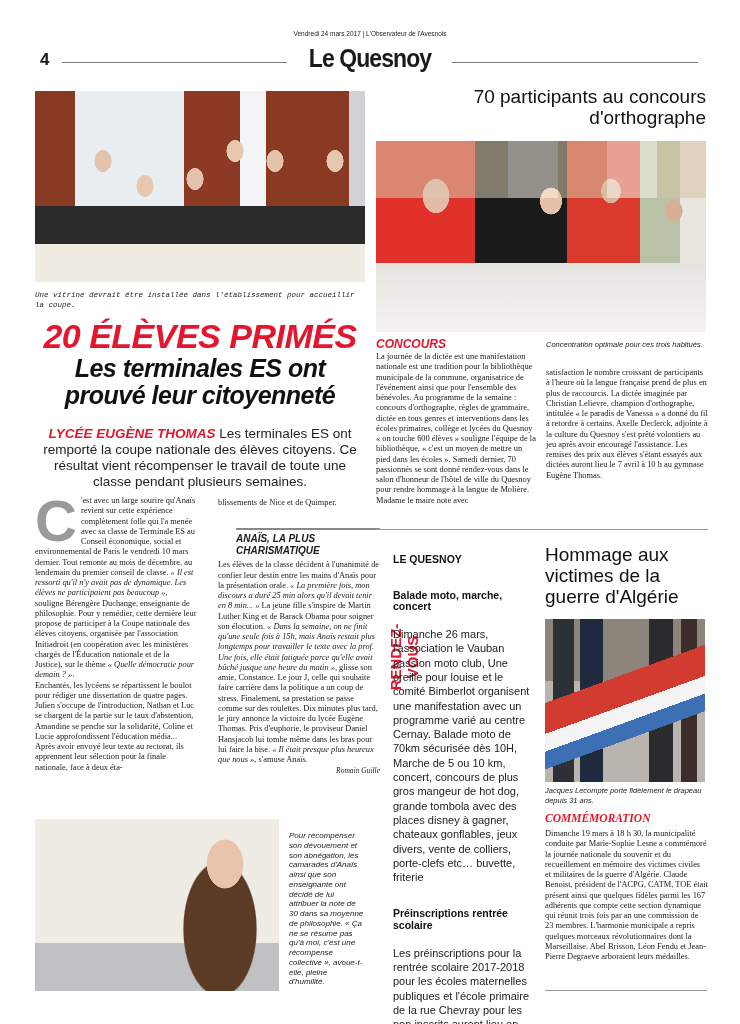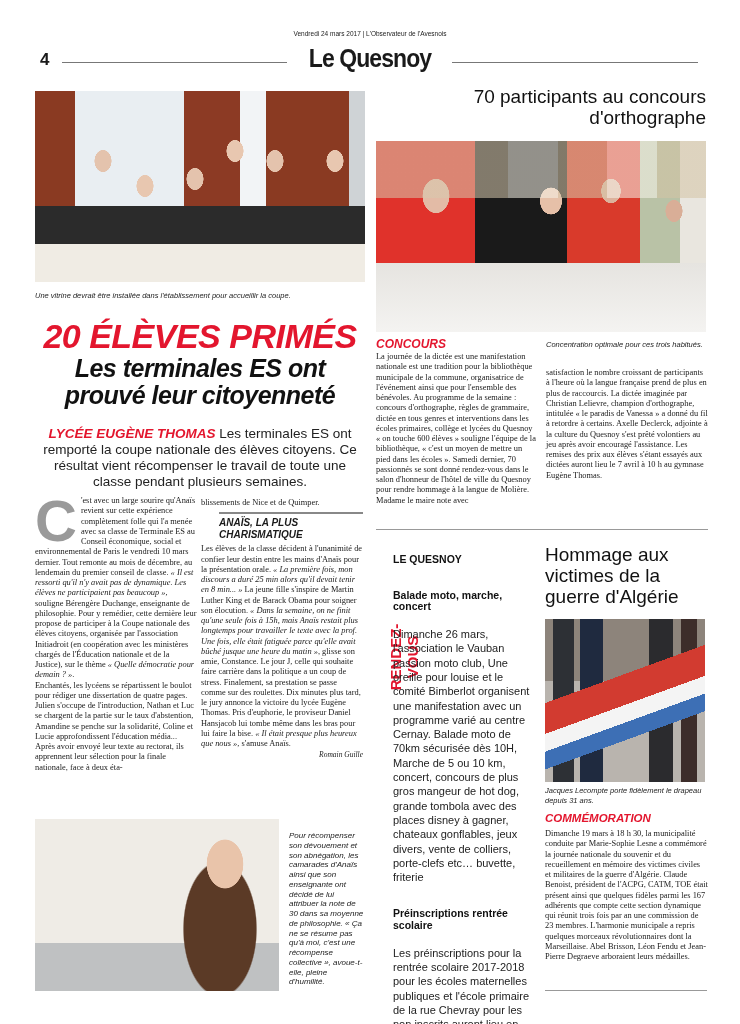--- a/index.html
+++ b/index.html
@@ -46,58 +46,58 @@
   }
   .photo-flag { left: 545px; top: 619px; width: 160px; height: 163px;
     background:
       linear-gradient(160deg, transparent 0 38%, #d23b30 38% 52%, #f4f4f4 52% 60%, #3d6fb5 60% 68%, transparent 68%),
       linear-gradient(90deg, transparent 0 5%, #2d3035 5% 18%, transparent 18% 22%, #1f2a3f 22% 36%, transparent 36% 65%, #2b2b2e 65% 80%, transparent 80% 85%, #3d2d2a 85% 95%, transparent 95%),
       linear-gradient(180deg, #8d847b 0 38%, #b9b4ae 38% 100%);
   }
 
   
   .caption { font-family: "Liberation Sans", sans-serif; font-style: italic; font-size: 7.5px; color: #222; line-height: 1.3; }
-  .cap-class { left: 35px; top: 291px; width: 330px; }
+  .cap-class { left: 35px; top: 291px; width: 330px; font-family: Liberation Mono, monospace; }
   .cap-dictee { left: 546px; top: 340px; width: 160px; font-size: 7.5px; }
   .cap-flag { left: 545px; top: 786px; width: 165px; }
 
   
   .kicker-red { left: 35px; top: 319px; width: 330px; text-align: center; font-family: "Liberation Sans", sans-serif; font-style: italic; font-weight: bold; font-size: 34px; color: #e3162e; letter-spacing: -0.5px; line-height: 1; }
   .main-head { left: 35px; top: 355px; width: 330px; text-align: center; font-family: "Liberation Sans", sans-serif; font-style: italic; font-weight: bold; font-size: 25px; line-height: 1.08; color: #111; letter-spacing: -0.5px; }
   .standfirst { left: 35px; top: 426px; width: 330px; text-align: center; font-family: "Liberation Sans", sans-serif; font-size: 13.5px; line-height: 1.18; color: #222; }
   .standfirst .red { color: #e3162e; font-weight: bold; font-style: italic; }
 
   
   .body { font-size: 8.4px; line-height: 1.22; color: #1a1a1a; text-align: left; }
   .body i { font-style: italic; }
   .col-a { left: 35px; top: 496px; width: 162px; }
   .dropcap { float: left; font-family: "Liberation Sans", sans-serif; font-weight: bold; font-size: 58px; line-height: 46px; color: #9a9a9a; margin: 2px 4px 0 0; }
-  .col-b { left: 201px; top: 498px; width: 162px; }
-  .subhead-b { margin-top: 4px; border-top: 2px solid #888; padding-top: 3px; font-family: "Liberation Sans", sans-serif; font-style: italic; font-weight: bold; font-size: 10px; line-height: 1.15; margin-left: 18px; }
+  .col-b { left: 218px; top: 498px; width: 162px; }
+  .subhead-b { margin-top: 20px; border-top: 2px solid #888; padding-top: 3px; font-family: "Liberation Sans", sans-serif; font-style: italic; font-weight: bold; font-size: 10px; line-height: 1.15; margin-left: 18px; }
   .signature { text-align: right; font-style: italic; font-family: "Liberation Serif", serif; font-size: 7.5px; margin-top: 1px; }
 
   .side-caption { left: 289px; top: 831px; width: 75px; font-family: "Liberation Sans", sans-serif; font-style: italic; font-size: 8px; line-height: 1.22; color: #222; }
 
   
   .title-70 { left: 376px; top: 86px; width: 330px; text-align: right; font-family: "Liberation Sans", sans-serif; font-size: 19px; line-height: 1.12; color: #111; }
   .concours-label { left: 376px; top: 337px; font-family: "Liberation Sans", sans-serif; font-style: italic; font-weight: bold; font-size: 12px; color: #e3162e; }
   .col-c { left: 376px; top: 352px; width: 160px; }
   .col-d { left: 546px; top: 368px; width: 162px; }
   .divider-1 { left: 376px; top: 529px; width: 332px; height: 1px; background: #999; }
 
   
   .rdv-vertical { left: 356px; top: 640px; font-family: "Liberation Sans", sans-serif; font-weight: bold; font-size: 15px; color: #e3162e; transform: rotate(-90deg); transform-origin: center; width: 96px; text-align: center; letter-spacing: 0px; }
   .rdv { left: 393px; top: 554px; width: 145px; font-family: "Liberation Sans", sans-serif; }
   .rdv-place { font-size: 10.5px; font-weight: bold; line-height: 1.1; color: #111; }
   .rdv-title { font-size: 10.5px; font-weight: bold; line-height: 1.12; color: #111; margin-top: 24px; }
   .rdv-text { font-size: 11px; line-height: 1.3; color: #222; margin: 14px 0 2px; }
 
   
   .hommage-title { left: 545px; top: 545px; width: 170px; font-family: "Liberation Sans", sans-serif; font-size: 19px; line-height: 1.1; color: #111; }
-  .commem-label { left: 545px; top: 812px; font-family: Liberation Sans, sans-serif; font-style: italic; font-weight: bold; font-size: 11.5px; color: #e3162e; }
+  .commem-label { left: 545px; top: 812px; font-family: Liberation Serif, serif; font-style: italic; font-weight: bold; font-size: 11.5px; color: #e3162e; }
   .col-e { left: 545px; top: 829px; width: 163px; }
   .divider-2 { left: 545px; top: 990px; width: 162px; height: 1px; background: #999; }
 </style>
 </head>
 <body>
 
 <div class="abs dateline">Vendredi 24 mars 2017  |  L'Observateur de l'Avesnois</div>
 <div class="abs page-num">4</div>
 <div class="abs rule-left"></div>
 <div class="abs masthead">Le Quesnoy</div>

